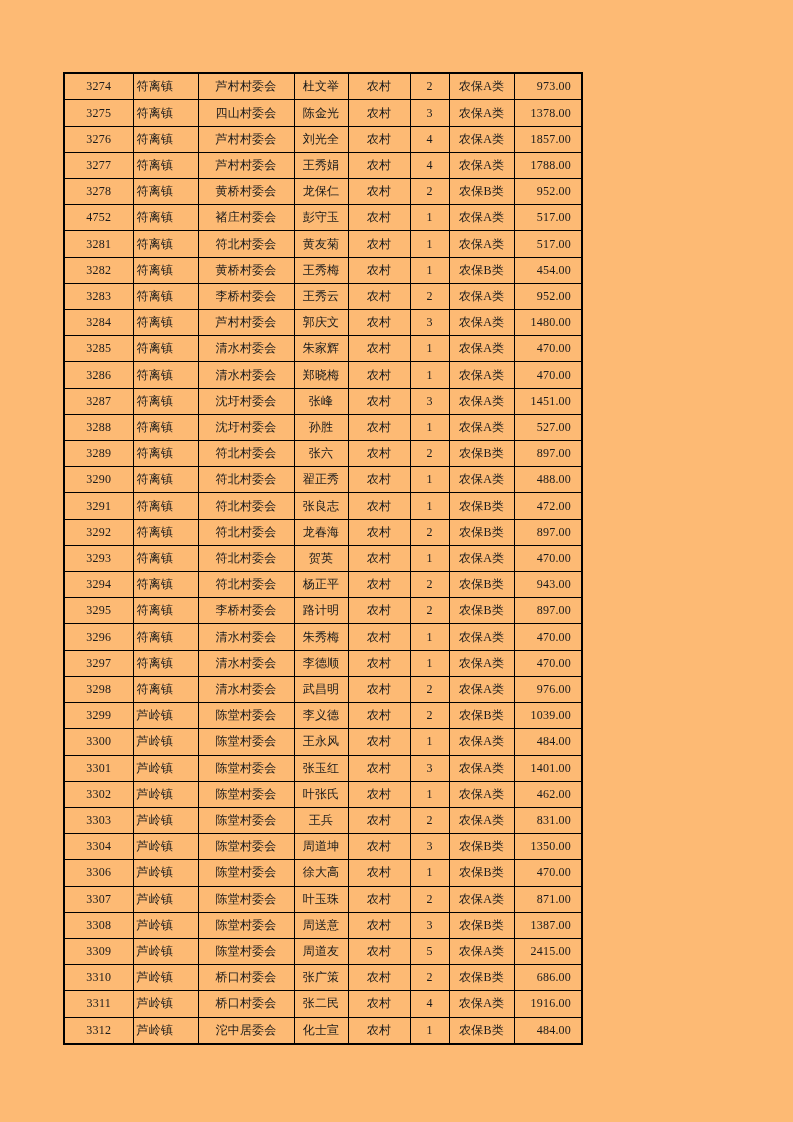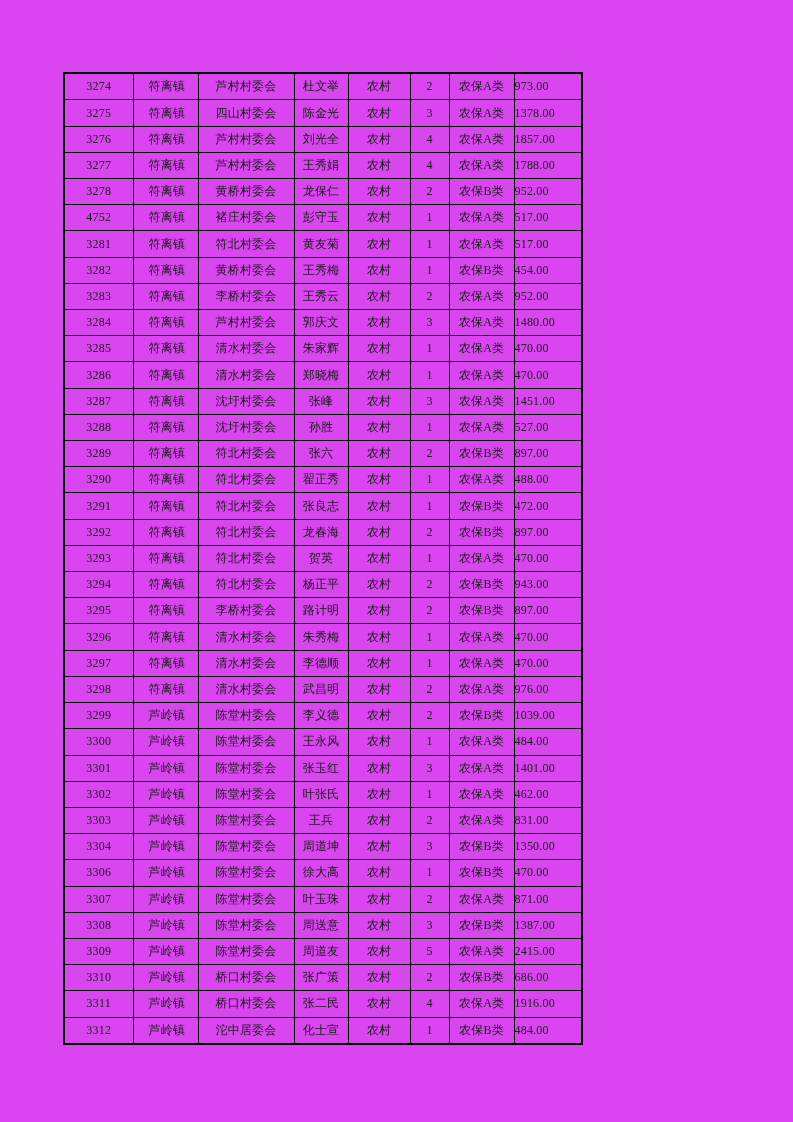--- a/index.html
+++ b/index.html
@@ -11,21 +11,21 @@
     height: 1122px;
     background: #ffffff;
     position: relative;
     font-family: "Liberation Serif", "DejaVu Serif", serif;
   }
   .page {
     position: absolute;
     left: 0; top: 0;
     width: 793px;
     height: 1122px;
-    background: #d946ef;
+    background: #fdba74;
   }
   table.roster {
     position: absolute;
     left: 63px;
     top: 72px;
     width: 518px;
     height: 973px;
     border-collapse: collapse;
     table-layout: fixed;
     border: 2px solid #000000;
@@ -37,25 +37,25 @@
     text-align: center;
     vertical-align: middle;
     padding: 0;
     white-space: nowrap;
     overflow: hidden;
     letter-spacing: 0.2px;
   }
   
   table.roster td:nth-child(2) {
     text-align: left;
-    padding-left: 15px;
+    padding-left: 3px;
   }
   
   table.roster td:nth-child(8) {
-    text-align: left;
+    text-align: right;
     padding-right: 10px;
   }
 </style>
 </head>
 <body>
 
 <div class="page">
   <table class="roster">
     <colgroup>
       <col style="width:69px">

